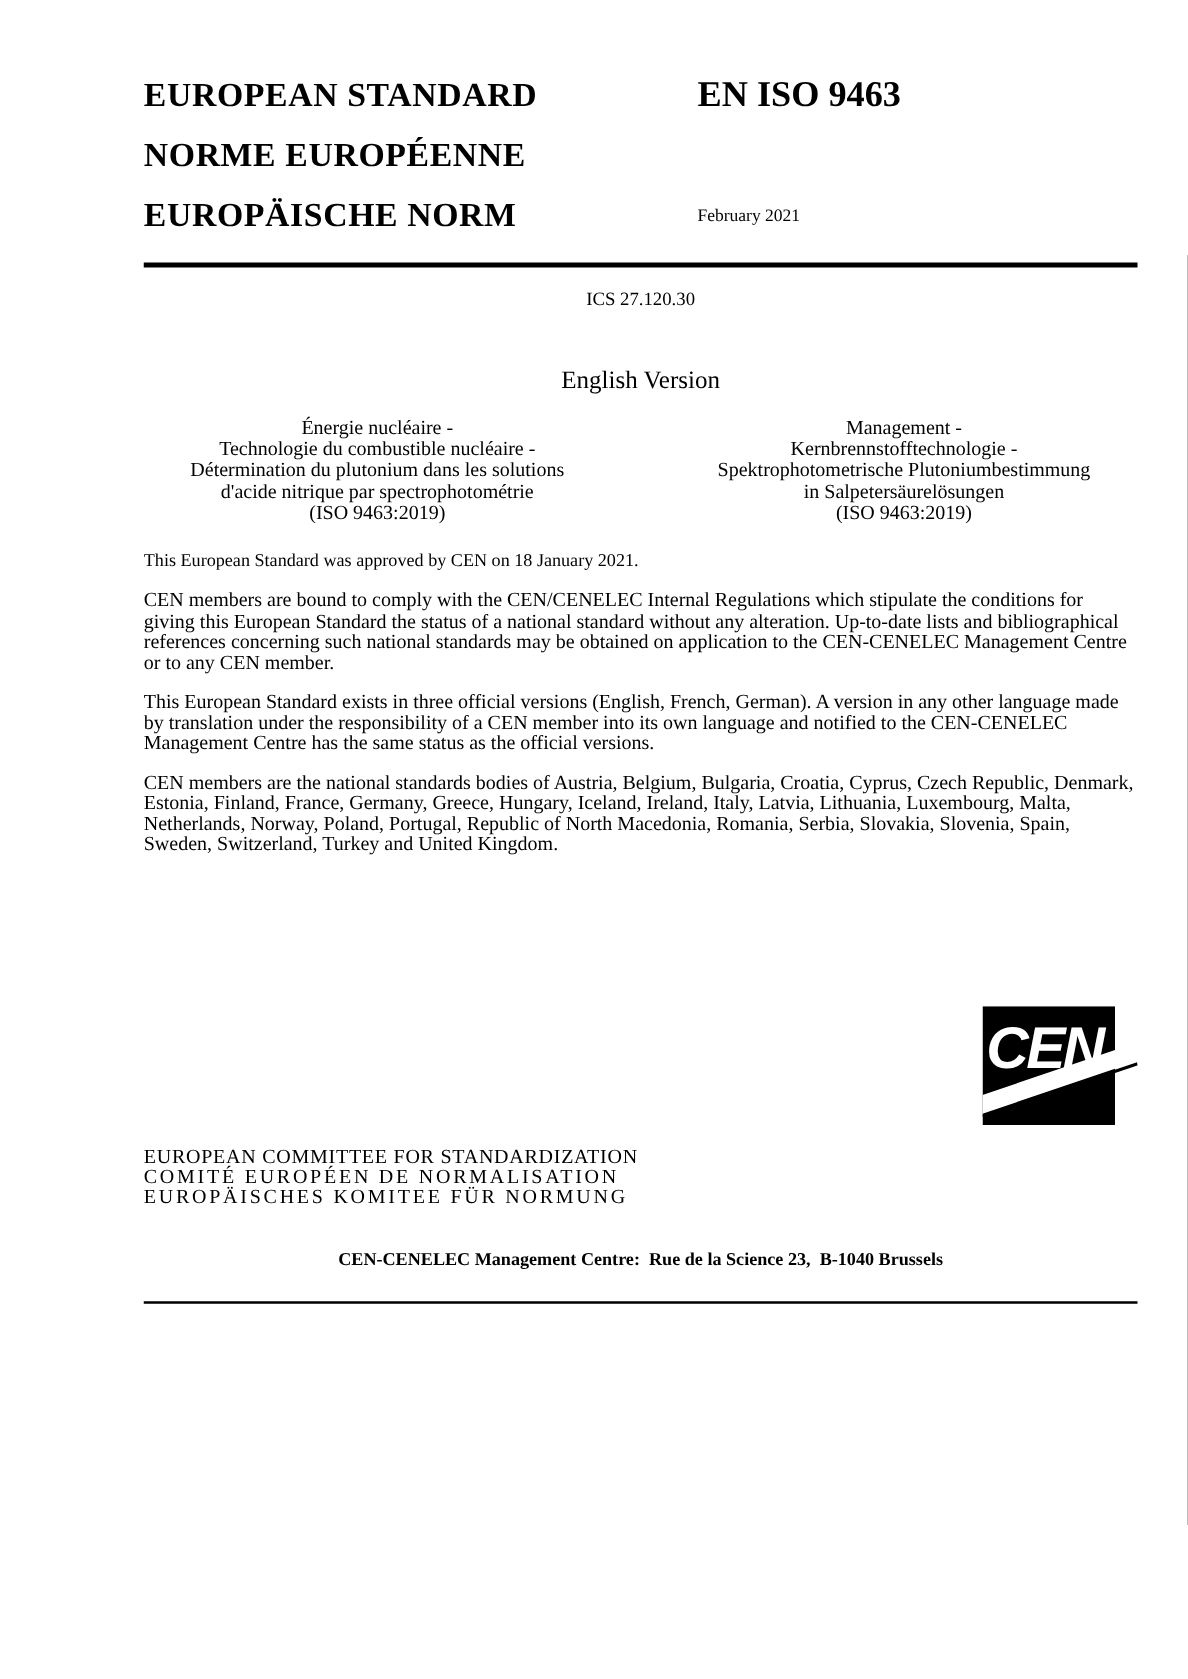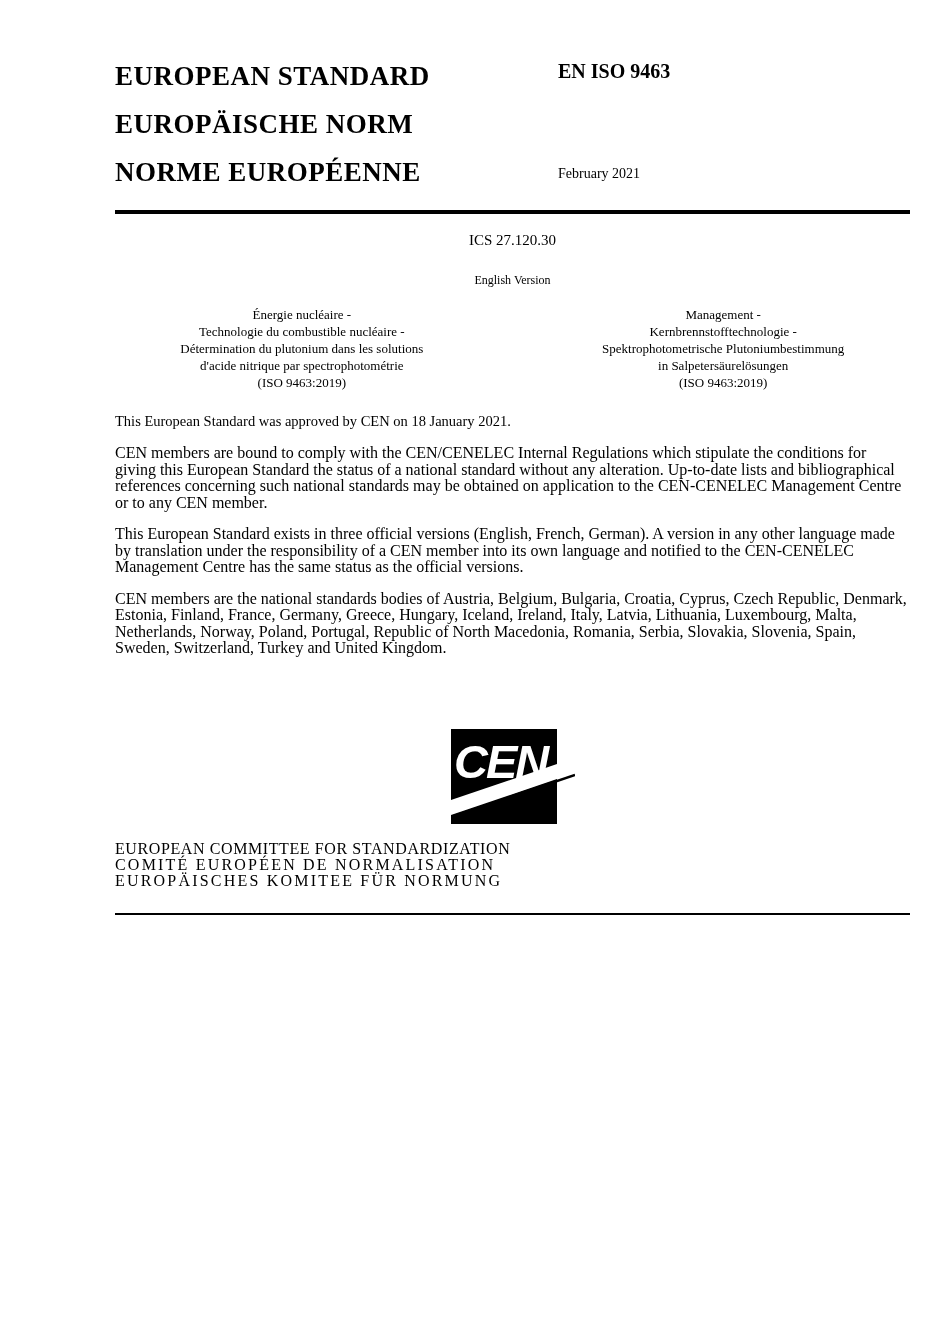--- a/index.html
+++ b/index.html
@@ -20,52 +20,52 @@
   .header { position: relative; margin-top: 60px; height: 148px; }
   .header-left .std-lang-title {
     font-size: 27px;
     font-weight: bold;
     letter-spacing: 0.5px;
     line-height: 32px;
     margin-bottom: 16px;
     font-family: "Liberation Serif", serif;
   }
   .header-right { position: absolute; left: 443px; top: 0; }
-  .std-number { font-size: 20px; font-weight: bold; font-family: "Liberation Serif", serif; }
+  .std-number { font-size: 29px; font-weight: bold; font-family: "Liberation Serif", serif; }
   .std-date { position: absolute; left: 0; top: 106px; font-size: 14px; }
 
   .rule-thick { height: 4px; background: #000; margin-top: 2px; }
   .rule-thin  { height: 2px; background: #000; }
 
   .ics { margin-top: 18px; font-size: 15px; text-align: center; }
 
-  .english-version { margin-top: 24px; text-align: center; font-size: 12px; }
+  .english-version { margin-top: 44px; text-align: center; font-size: 20px; }
 
   .main-title {
     margin-top: 20px;
     text-align: center;
     font-size: 21.5px;
     line-height: 30px;
     white-space: pre-line;
   }
 
   .subtitle-cols { display: flex; justify-content: space-between; margin-top: 18px; }
   .subtitle-col {
     width: 47%;
     text-align: center;
-    font-size: 13px;
+    font-size: 16px;
     line-height: 17px;
     white-space: pre-line;
   }
 
   .approval { margin-top: 22px; font-size: 14.5px; }
   .para { margin-top: 15px; font-size: 16px; line-height: 16.5px; }
 
   
-  .logo-wrap { margin-top: 72px; text-align: center; }
+  .logo-wrap { margin-top: 120px; text-align: right; }
   .logo-wrap svg { display: inline-block; }
 
   .committee { margin-top: 12px; text-align: left; font-size: 16px; line-height: 16px; }
   .committee .line1 { letter-spacing: 0.6px; }
   .committee .ls-wide { letter-spacing: 2.2px; }
 
   .address {
     margin-top: 34px;
     text-align: center;
     font-weight: bold;
@@ -76,22 +76,22 @@
 </style>
 </head>
 <body>
 
 <div class="page">
   <div class="content">
 
     <div class="header">
       <div class="header-left">
         <div class="std-lang-title">EUROPEAN STANDARD</div>
+        <div class="std-lang-title">NORME EUROPÉENNE</div>
         <div class="std-lang-title">EUROPÄISCHE NORM</div>
-        <div class="std-lang-title">NORME EUROPÉENNE</div>
       </div>
       <div class="header-right">
         <div class="std-number">EN ISO 9463</div>
         <div class="std-date">February 2021</div>
       </div>
     </div>
 
     <div class="rule-thick"></div>
 
     <div class="ics">ICS 27.120.30</div>
@@ -126,17 +126,18 @@
         <line x1="0" y1="88" x2="124" y2="46" stroke="#000000" stroke-width="2.5"></line>
       </svg>
     </div>
 
     <div class="committee">
       <div class="line1">EUROPEAN COMMITTEE FOR STANDARDIZATION</div>
       <div class="ls-wide">COMITÉ EUROPÉEN DE NORMALISATION</div>
       <div class="ls-wide">EUROPÄISCHES KOMITEE FÜR NORMUNG</div>
     </div>
 
+    <div class="address">CEN-CENELEC Management Centre:  Rue de la Science 23,  B-1040 Brussels</div>
 
     <div class="rule-thin footer-rule"></div>
 
   </div>
 </div>
 
 </body></html>

